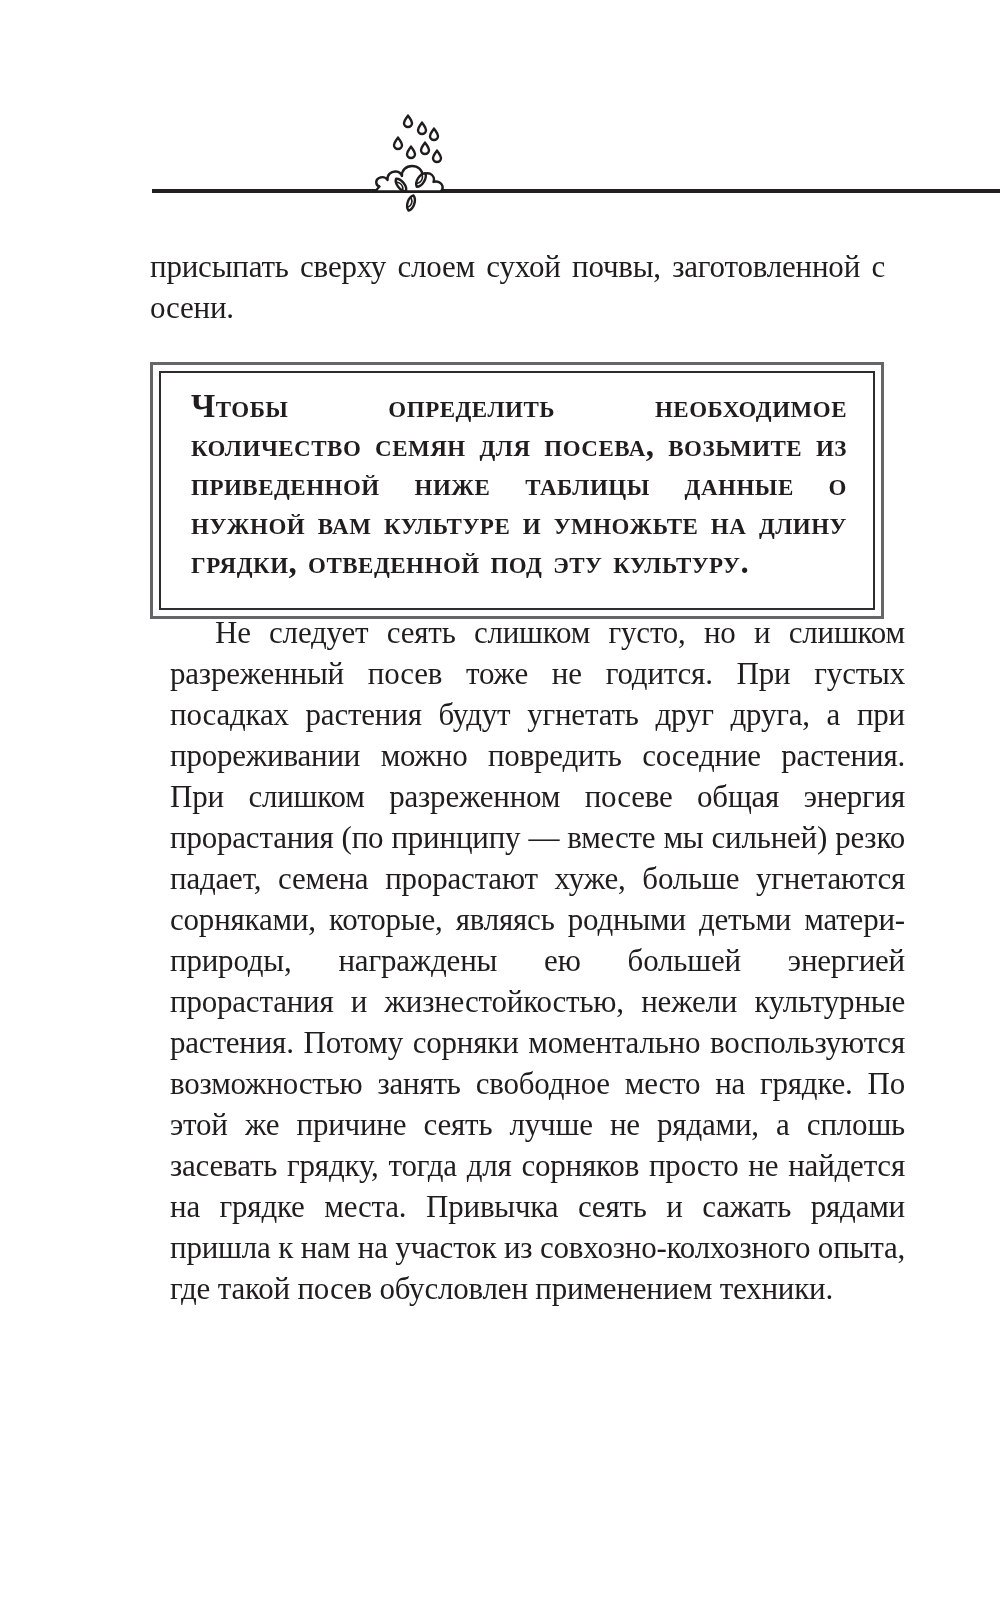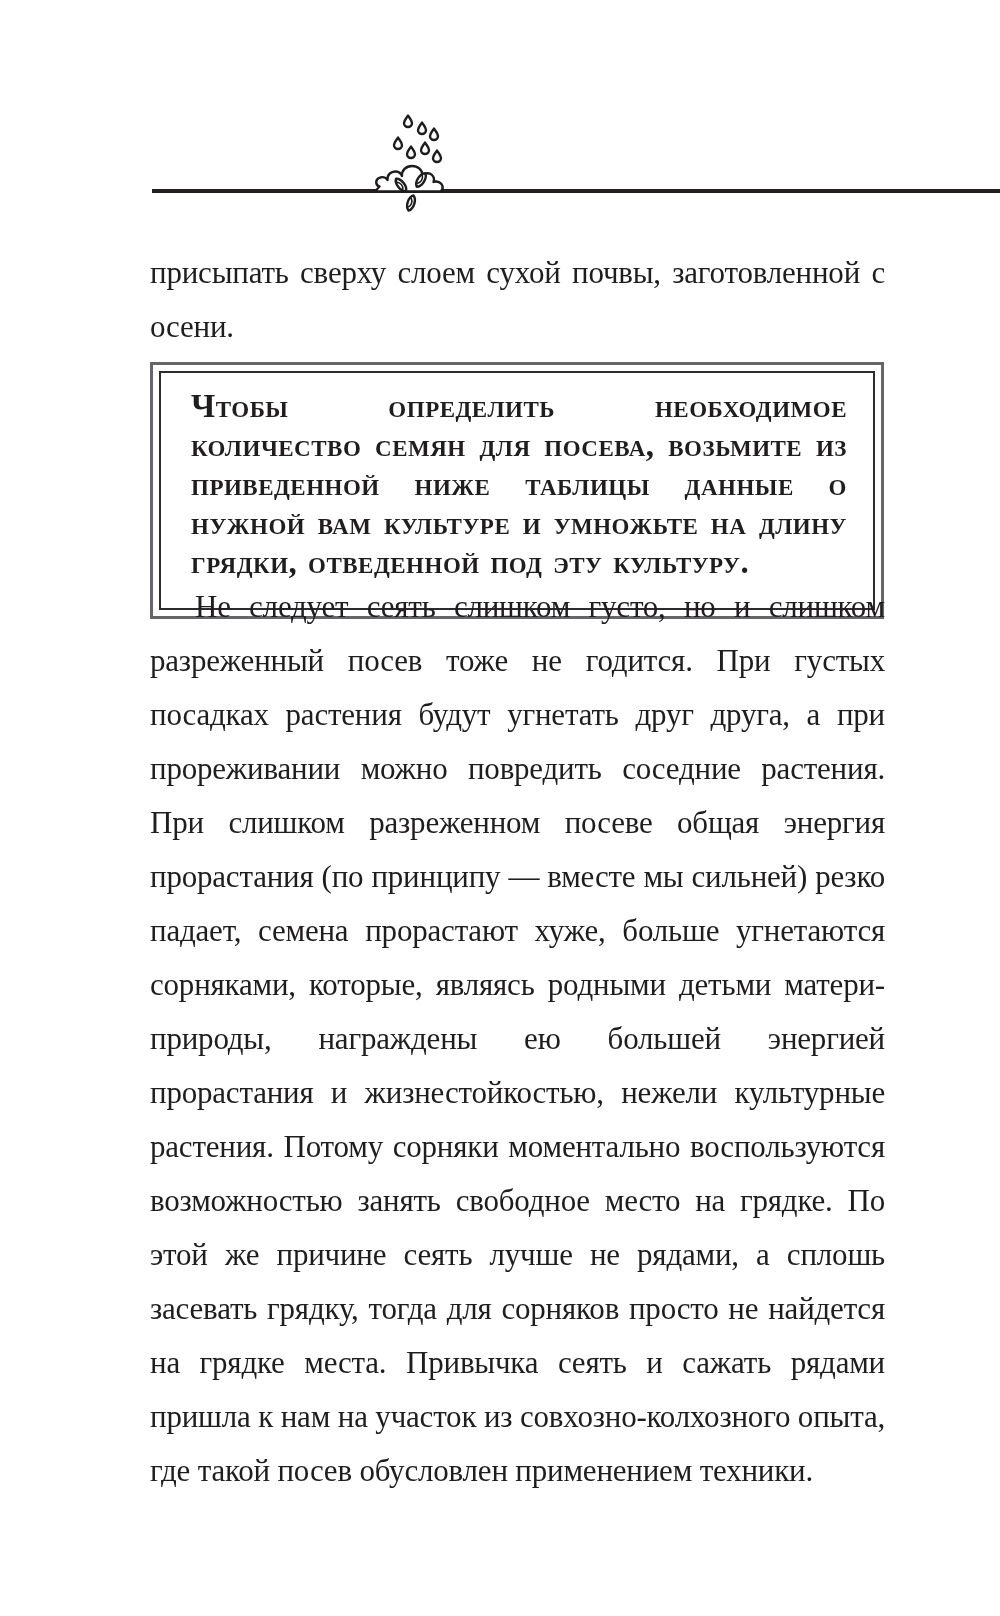--- a/index.html
+++ b/index.html
@@ -30,27 +30,27 @@
     position:absolute;
     top:103px; left:365px;
     width:100px; height:115px;
   }
   
   .bodytext{
     position:absolute;
     left:150px;
     width:735px;
     font-size:31px;
-    line-height:54px;
+    line-height:41px;
     text-align:justify;
     letter-spacing:-0.2px;
     color:var(--ink);
   }
   .p1{top:246px;}
-  .p2{top:580px; text-indent:45px;}
+  .p2{top:612px; text-indent:45px;margin-left:20px;}
   
   .callout{
     position:absolute;
     top:362px; left:150px;
     width:734px;
     border:3px solid var(--box-outer);
     padding:6px;
     background:#fff;
   }
   .callout-inner{

